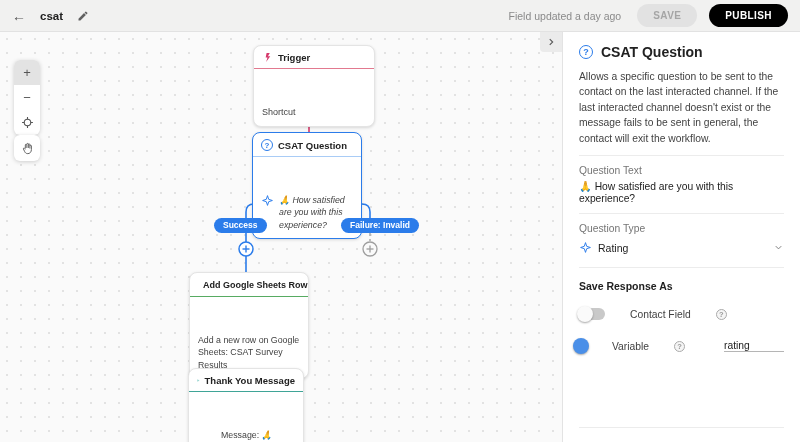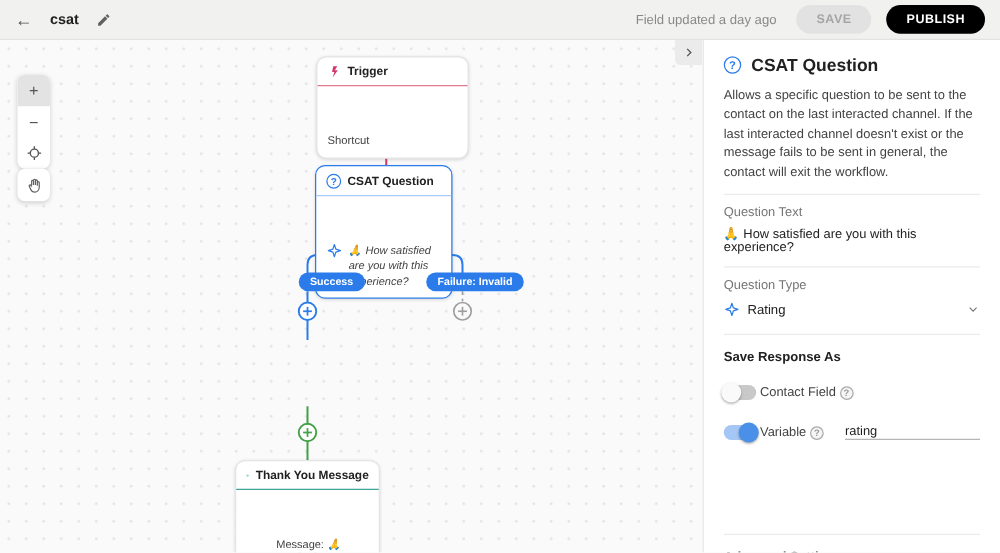--- a/index.html
+++ b/index.html
@@ -55,41 +55,41 @@
   .node-sheets .node-header { border-bottom:1.5px solid #57ab62; font-size:9px; }
   .node-sheets .node-body { font-size:8.8px; }
   .node-message { left:188px; top:336px; width:116px; }
   .node-message .node-header { border-bottom:1.5px solid #3fa497; }
   .node-message .node-body { font-size:8.8px;padding-left:32px; }
   .node-message .msg-text { font-style:italic; }
 
   .pill { position:absolute; height:15px; line-height:15px; padding:0 9px;
     background:#2b7cea; border-radius:8px; color:#fff; font-size:8.5px;
     font-weight:bold; white-space:nowrap; cursor:pointer; }
-  .pill-success { left:239px; top:186px; }
+  .pill-success { left:214px; top:186px; }
   .pill-failure { left:341px; top:186px; }
 
   .qcircle { width:12px; height:12px; min-width:12px; border:1.2px solid #2b7cea;
     border-radius:50%; color:#2b7cea; font-size:8px; font-weight:bold;
     display:inline-flex; align-items:center; justify-content:center; }
 
   
   .panel { width:238px; height:410px; background:#fff; border-left:1px solid #e3e3e3;
     padding:12px 16px 10px; overflow:hidden; }
   .panel-header { display:flex; align-items:center; gap:8px; margin-bottom:9px; }
   .panel-header .qcircle { width:14px; height:14px; min-width:14px; font-size:9px; }
   .panel-title { font-size:14px; font-weight:bold; color:#212121; }
   .panel-desc { font-size:10.3px; color:#424242; line-height:1.5; }
   .divider { border:none; border-top:1px solid #ececec; margin:9px 0; }
   .field-label { font-size:10.3px; color:#757575; margin-bottom:4px; }
   .field-value { font-size:10.3px; color:#212121; }
   .qtype-row { display:flex; align-items:center; gap:6px; padding:3px 0 4px; cursor:pointer; }
   .qtype-row .value { font-size:10.5px; color:#212121; flex:1; }
   .section-title { font-size:10.5px; font-weight:bold; color:#212121; margin:12px 0 16px; }
-  .toggle-row { display:flex; align-items:center; gap:3px; margin-bottom:20px; }
+  .toggle-row { display:flex; align-items:center; gap:25px; margin-bottom:20px; }
   .toggle-label { font-size:10.3px; color:#424242; }
   .help { width:11px; height:11px; min-width:11px; border:1px solid #aaa; border-radius:50%;
     color:#999; font-size:7.5px; font-weight:bold; display:inline-flex;
     align-items:center; justify-content:center; background:#f5f5f5; }
   .switch { width:26px; height:12px; border-radius:6px; position:relative; cursor:pointer; }
   .switch.off { background:#c9c9c9; }
   .switch.on  { background:#a5c7f5; }
   .knob { width:16px; height:16px; border-radius:50%; position:absolute; top:-2px;
     box-shadow:0 1px 2px rgba(0,0,0,.35); }
   .switch.off .knob { left:-2px; background:#fafafa; }
@@ -200,20 +200,32 @@
         <svg width="13" height="13" viewBox="0 0 24 24" style="min-width:13px">
           <path d="M12 3l2.2 6.8L21 12l-6.8 2.2L12 21l-2.2-6.8L3 12l6.8-2.2z" fill="none" stroke="#2b7cea" stroke-width="1.8" stroke-linejoin="round"></path>
         </svg>
         <span>🙏 How satisfied are you with this experience?</span>
       </div>
     </div>
 
     <div class="pill pill-success">Success</div>
     <div class="pill pill-failure">Failure: Invalid</div>
 
+    <div class="node node-sheets">
+      <div class="node-header">
+        <svg width="11" height="12" viewBox="0 0 20 24">
+          <rect x="1" y="1" width="18" height="22" rx="2.5" fill="#34a24f"></rect>
+          <rect x="4.5" y="10" width="11" height="1.8" fill="#fff"></rect>
+          <rect x="4.5" y="13.5" width="11" height="1.8" fill="#fff"></rect>
+          <rect x="4.5" y="17" width="11" height="1.8" fill="#fff"></rect>
+        </svg>
+        <span>Add Google Sheets Row</span>
+      </div>
+      <div class="node-body">Add a new row on Google Sheets: CSAT Survey Results</div>
+    </div>
 
     <div class="node node-message">
       <div class="node-header">
         <svg width="11" height="11" viewBox="0 0 24 24">
           <path d="M3 20l18-8L3 4v6l12 2-12 2z" fill="none" stroke="#26a69a" stroke-width="2" stroke-linejoin="round"></path>
         </svg>
         <span>Thank You Message</span>
       </div>
       <div class="node-body">
         <span>Message:</span>

